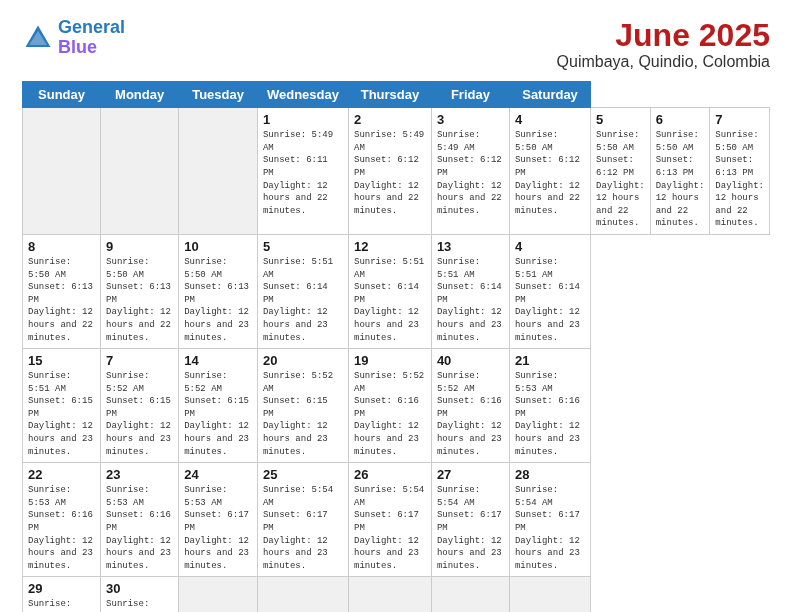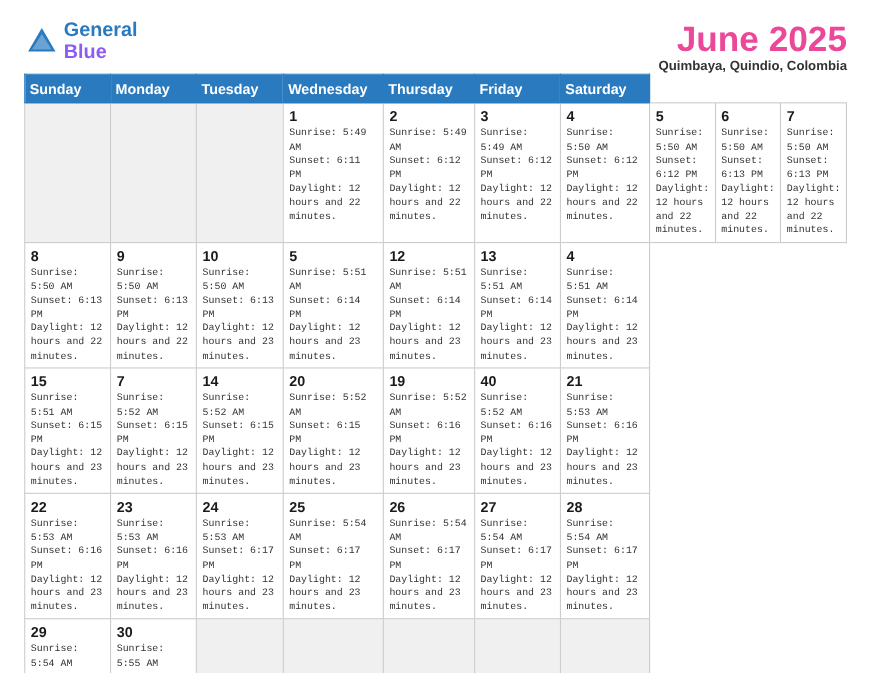--- a/index.html
+++ b/index.html
@@ -13,20 +13,21 @@
     .page {
       width: 792px;
       height: 612px;
       padding: 18px 22px 10px 22px;
       background: #fff;
     }
     .header {
       display: flex;
       align-items: flex-start;
       justify-content: space-between;
+      margin-bottom: 10px;
     }
     .logo {
       display: flex;
       align-items: center;
       gap: 4px;
     }
     .logo-text {
       font-size: 18px;
       font-weight: bold;
       color: #1a3a5c;
@@ -38,39 +39,39 @@
     .logo-icon {
       width: 32px;
       height: 32px;
     }
     .title-block {
       text-align: right;
     }
     .calendar-title {
       font-size: 32px;
       font-weight: bold;
-      color: #ec4899;
+      color: #b91c1c;
       line-height: 1.1;
     }
     .calendar-subtitle {
-      font-size: 12px;
+      font-size: 16px;
       color: #333;
-      font-weight: bold;
+      font-weight: normal;
     }
     .calendar {
       width: 100%;
       border-collapse: collapse;
     }
     .calendar th {
       background: #2a7abf;
       color: #fff;
       font-size: 13px;
       font-weight: bold;
       padding: 5px 4px;
-      text-align: left;
+      text-align: center;
       border: 1px solid #2a7abf;
     }
     .calendar td {
       border: 1px solid #ccc;
       vertical-align: top;
       padding: 4px 5px;
       font-size: 9.5px;
       color: #333;
       width: calc(100% / 7);
       height: 82px;

